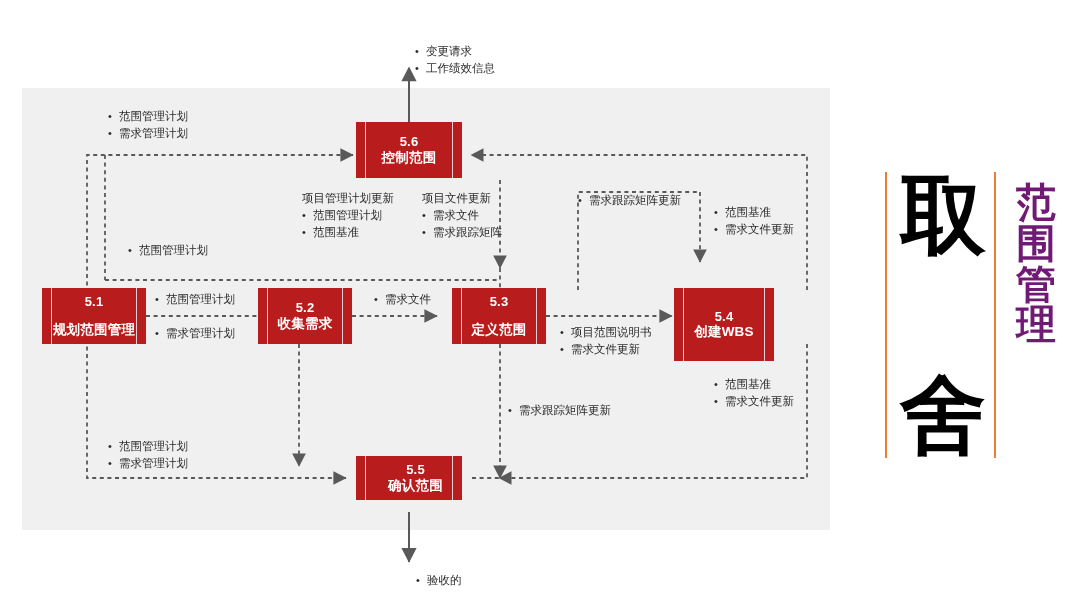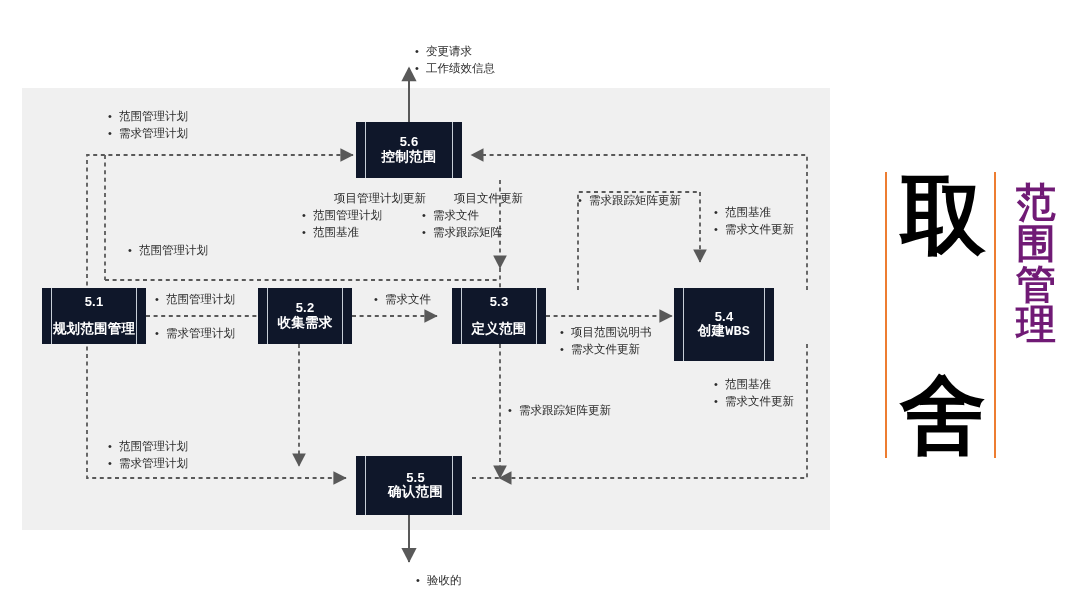--- a/index.html
+++ b/index.html
@@ -8,37 +8,37 @@
     font-family:"Liberation Sans","DejaVu Sans",sans-serif;
     overflow:hidden;position:relative;
   }
   #stage{position:absolute;left:0;top:0;width:1080px;height:600px;}
   .panel{
     position:absolute;left:22px;top:88px;width:808px;height:442px;
     background:#f0f0f0;
   }
   svg.wires{position:absolute;left:0;top:0;width:1080px;height:600px;overflow:visible;}
   .pbox{
-    position:absolute;background:#0f172a;
+    position:absolute;background:#b91c1c;
     box-sizing:border-box;
     display:flex;flex-direction:column;align-items:center;justify-content:center;
     color:#ffffff;line-height:1.18;
   }
   .pbox .num{font-size:13px;font-weight:bold;letter-spacing:.2px;}
-  .pbox .nm{font-size:13.5px;font-weight:bold;letter-spacing:.2px;font-family:Liberation Mono, monospace;}
+  .pbox .nm{font-size:13.5px;font-weight:bold;letter-spacing:.2px;}
   .pbox .edge{position:absolute;top:0;bottom:0;width:1px;background:#e8f0f7;opacity:.85;}
   .pbox .edge.l{left:9px;}
   .pbox .edge.r{right:9px;}
   .lbl{
     position:absolute;font-size:11.5px;color:#2b2b2b;white-space:nowrap;
     line-height:1.45;
   }
   .lbl .li{white-space:nowrap;}
   .lbl .li:before{content:"\2022";display:inline-block;width:10px;margin-right:1px;font-size:11px;}
-  .lbl .hd{white-space:nowrap;margin-left:32px;}
+  .lbl .hd{white-space:nowrap;}
   .lbl .plain{white-space:nowrap;}
   .rail{position:absolute;width:2px;background:#ed7d31;}
   .bigchar{
     position:absolute;color:#000000;font-weight:bold;
     font-family:"DejaVu Sans","Liberation Sans",sans-serif;
     line-height:1;
   }
   .sidetitle{
     position:absolute;color:#701a75;font-weight:bold;
     font-family:"DejaVu Sans","Liberation Sans",sans-serif;
@@ -128,21 +128,21 @@
     <span class="nm">定义范围</span>
   </div>
 
   <div class="pbox" style="left:674px;top:288px;width:100px;height:73px;">
     <span class="edge l"></span>
     <span class="edge r"></span>
     <span class="num">5.4</span>
     <span class="nm">创建WBS</span>
   </div>
 
-  <div class="pbox" style="left:356px;top:456px;width:106px;height:59px;padding-left:13px;">
+  <div class="pbox" style="left:356px;top:456px;width:106px;height:44px;padding-left:13px;">
     <span class="edge l"></span>
     <span class="edge r"></span>
     <span class="num">5.5</span>
     <span class="nm">确认范围</span>
   </div>
 
   <div class="pbox" style="left:356px;top:122px;width:106px;height:56px;">
     <span class="edge l"></span>
     <span class="edge r"></span>
     <span class="num">5.6</span>

